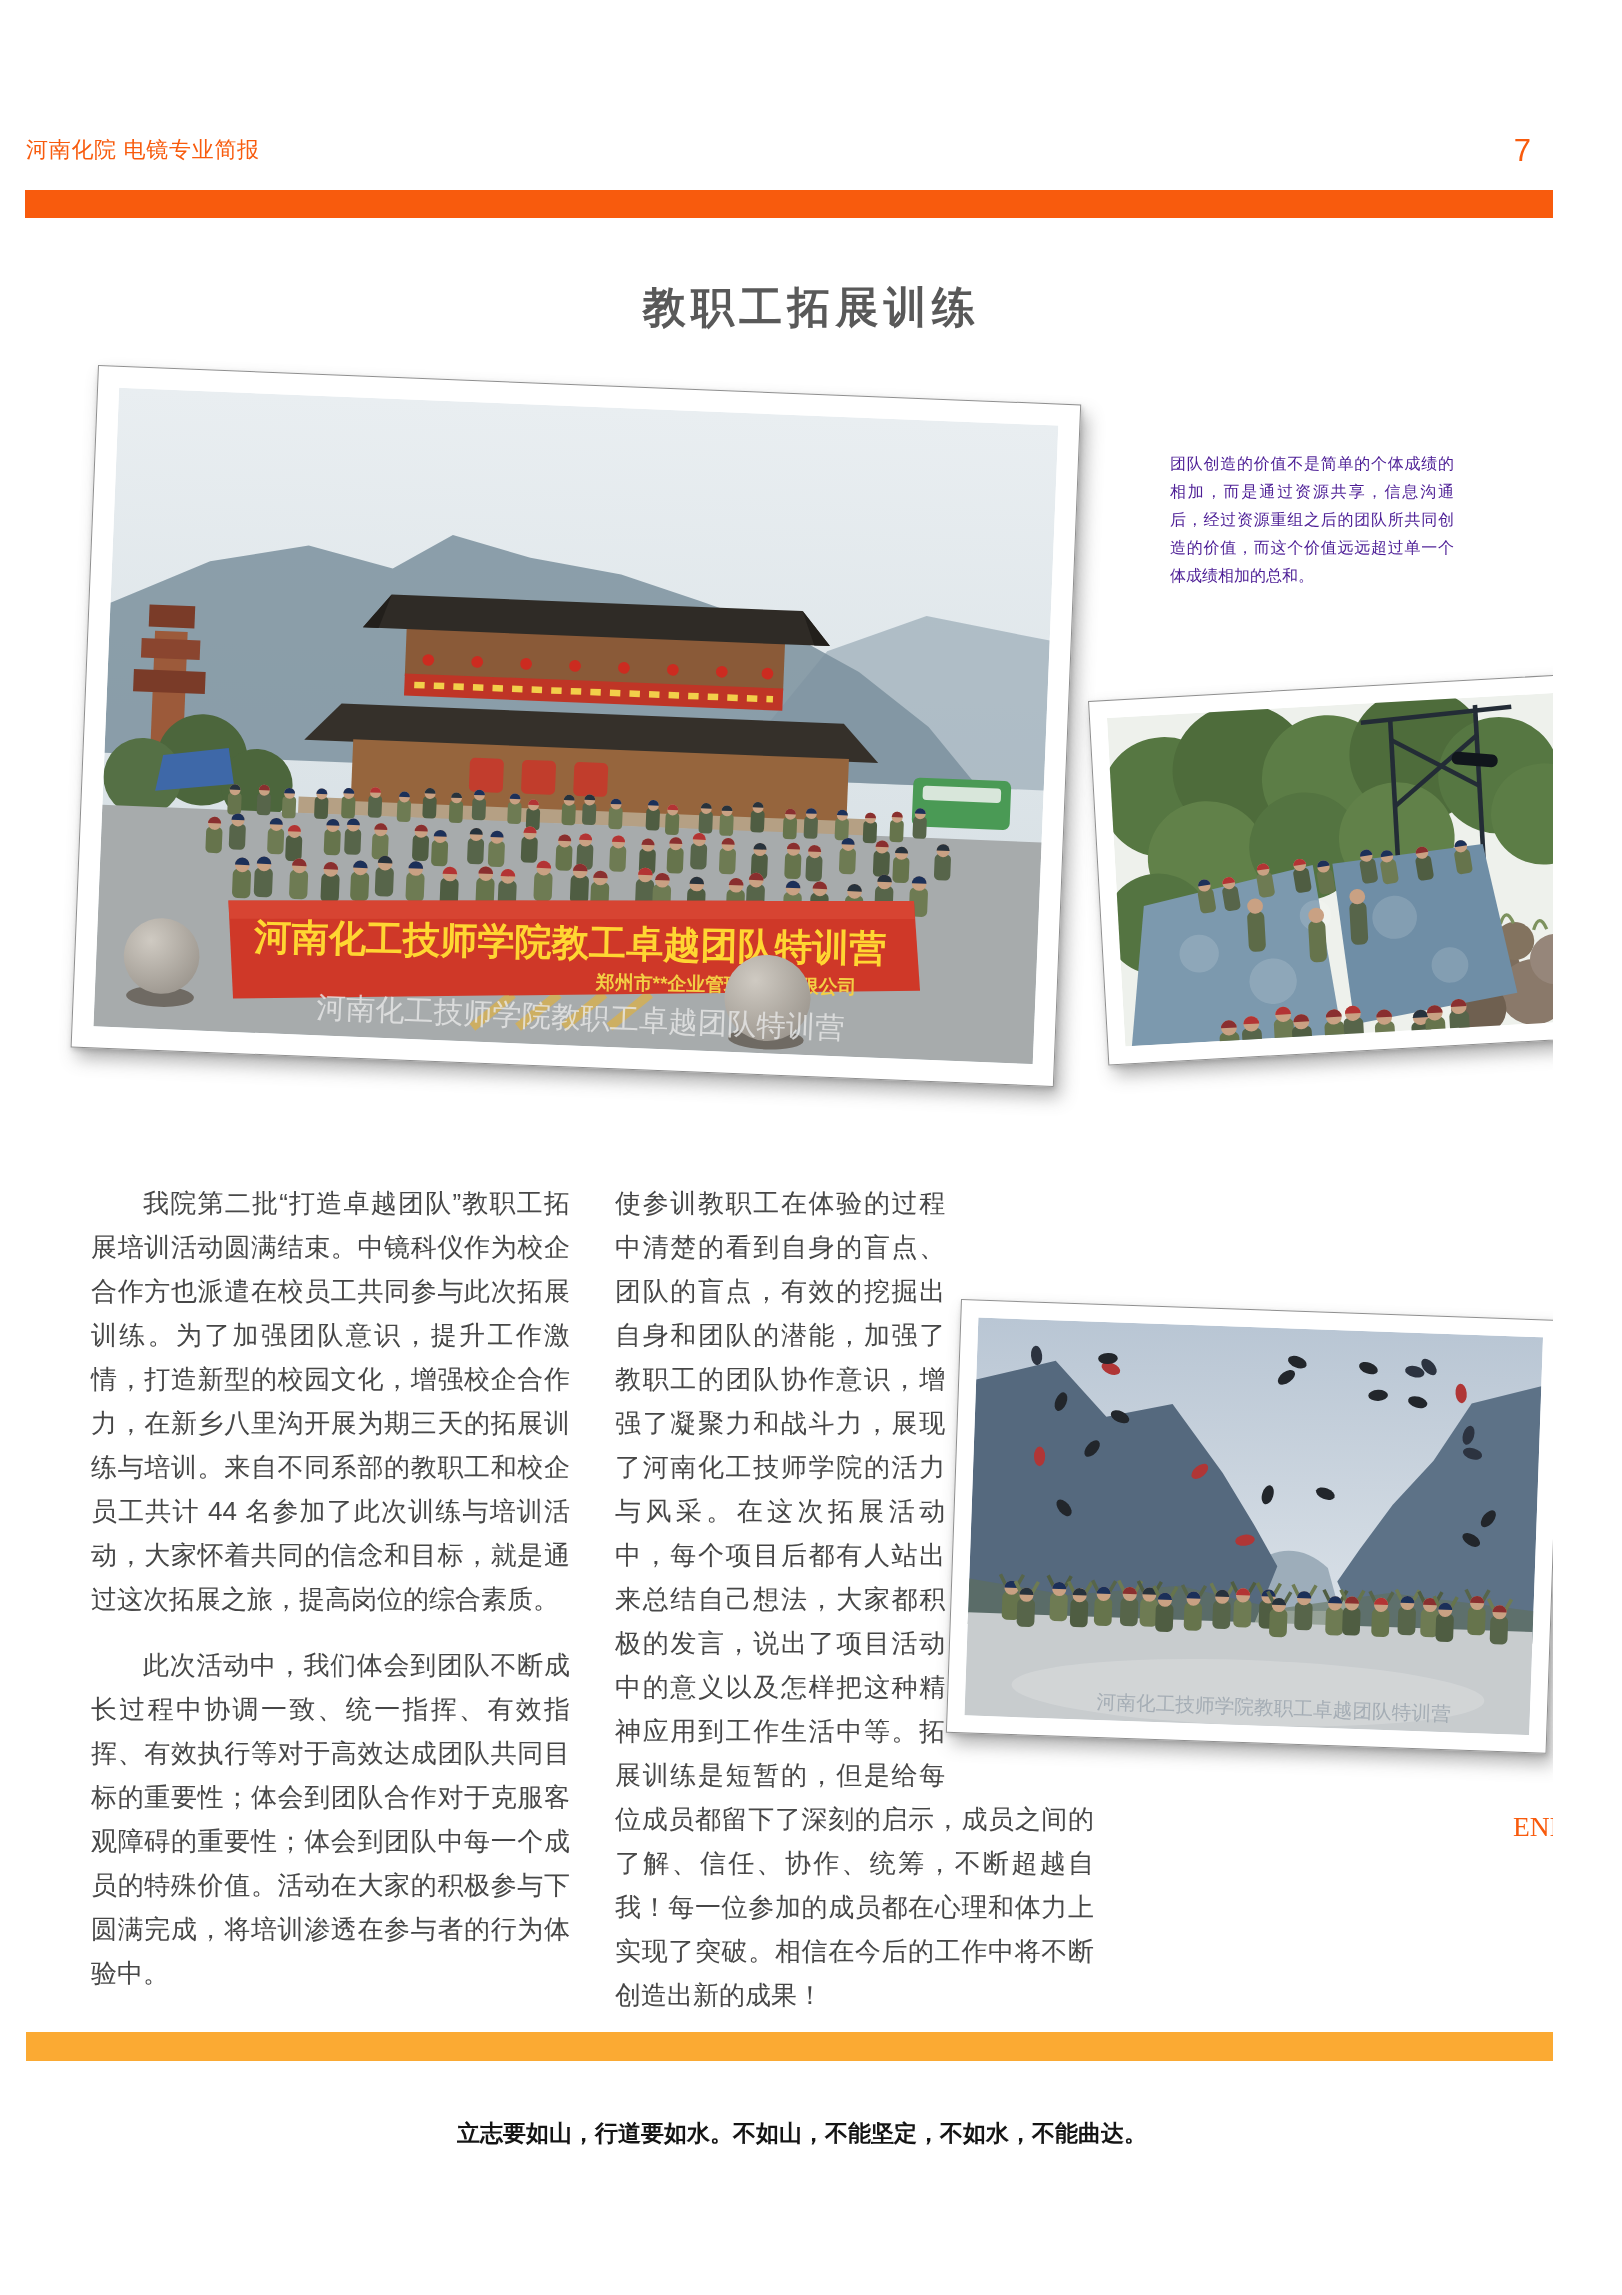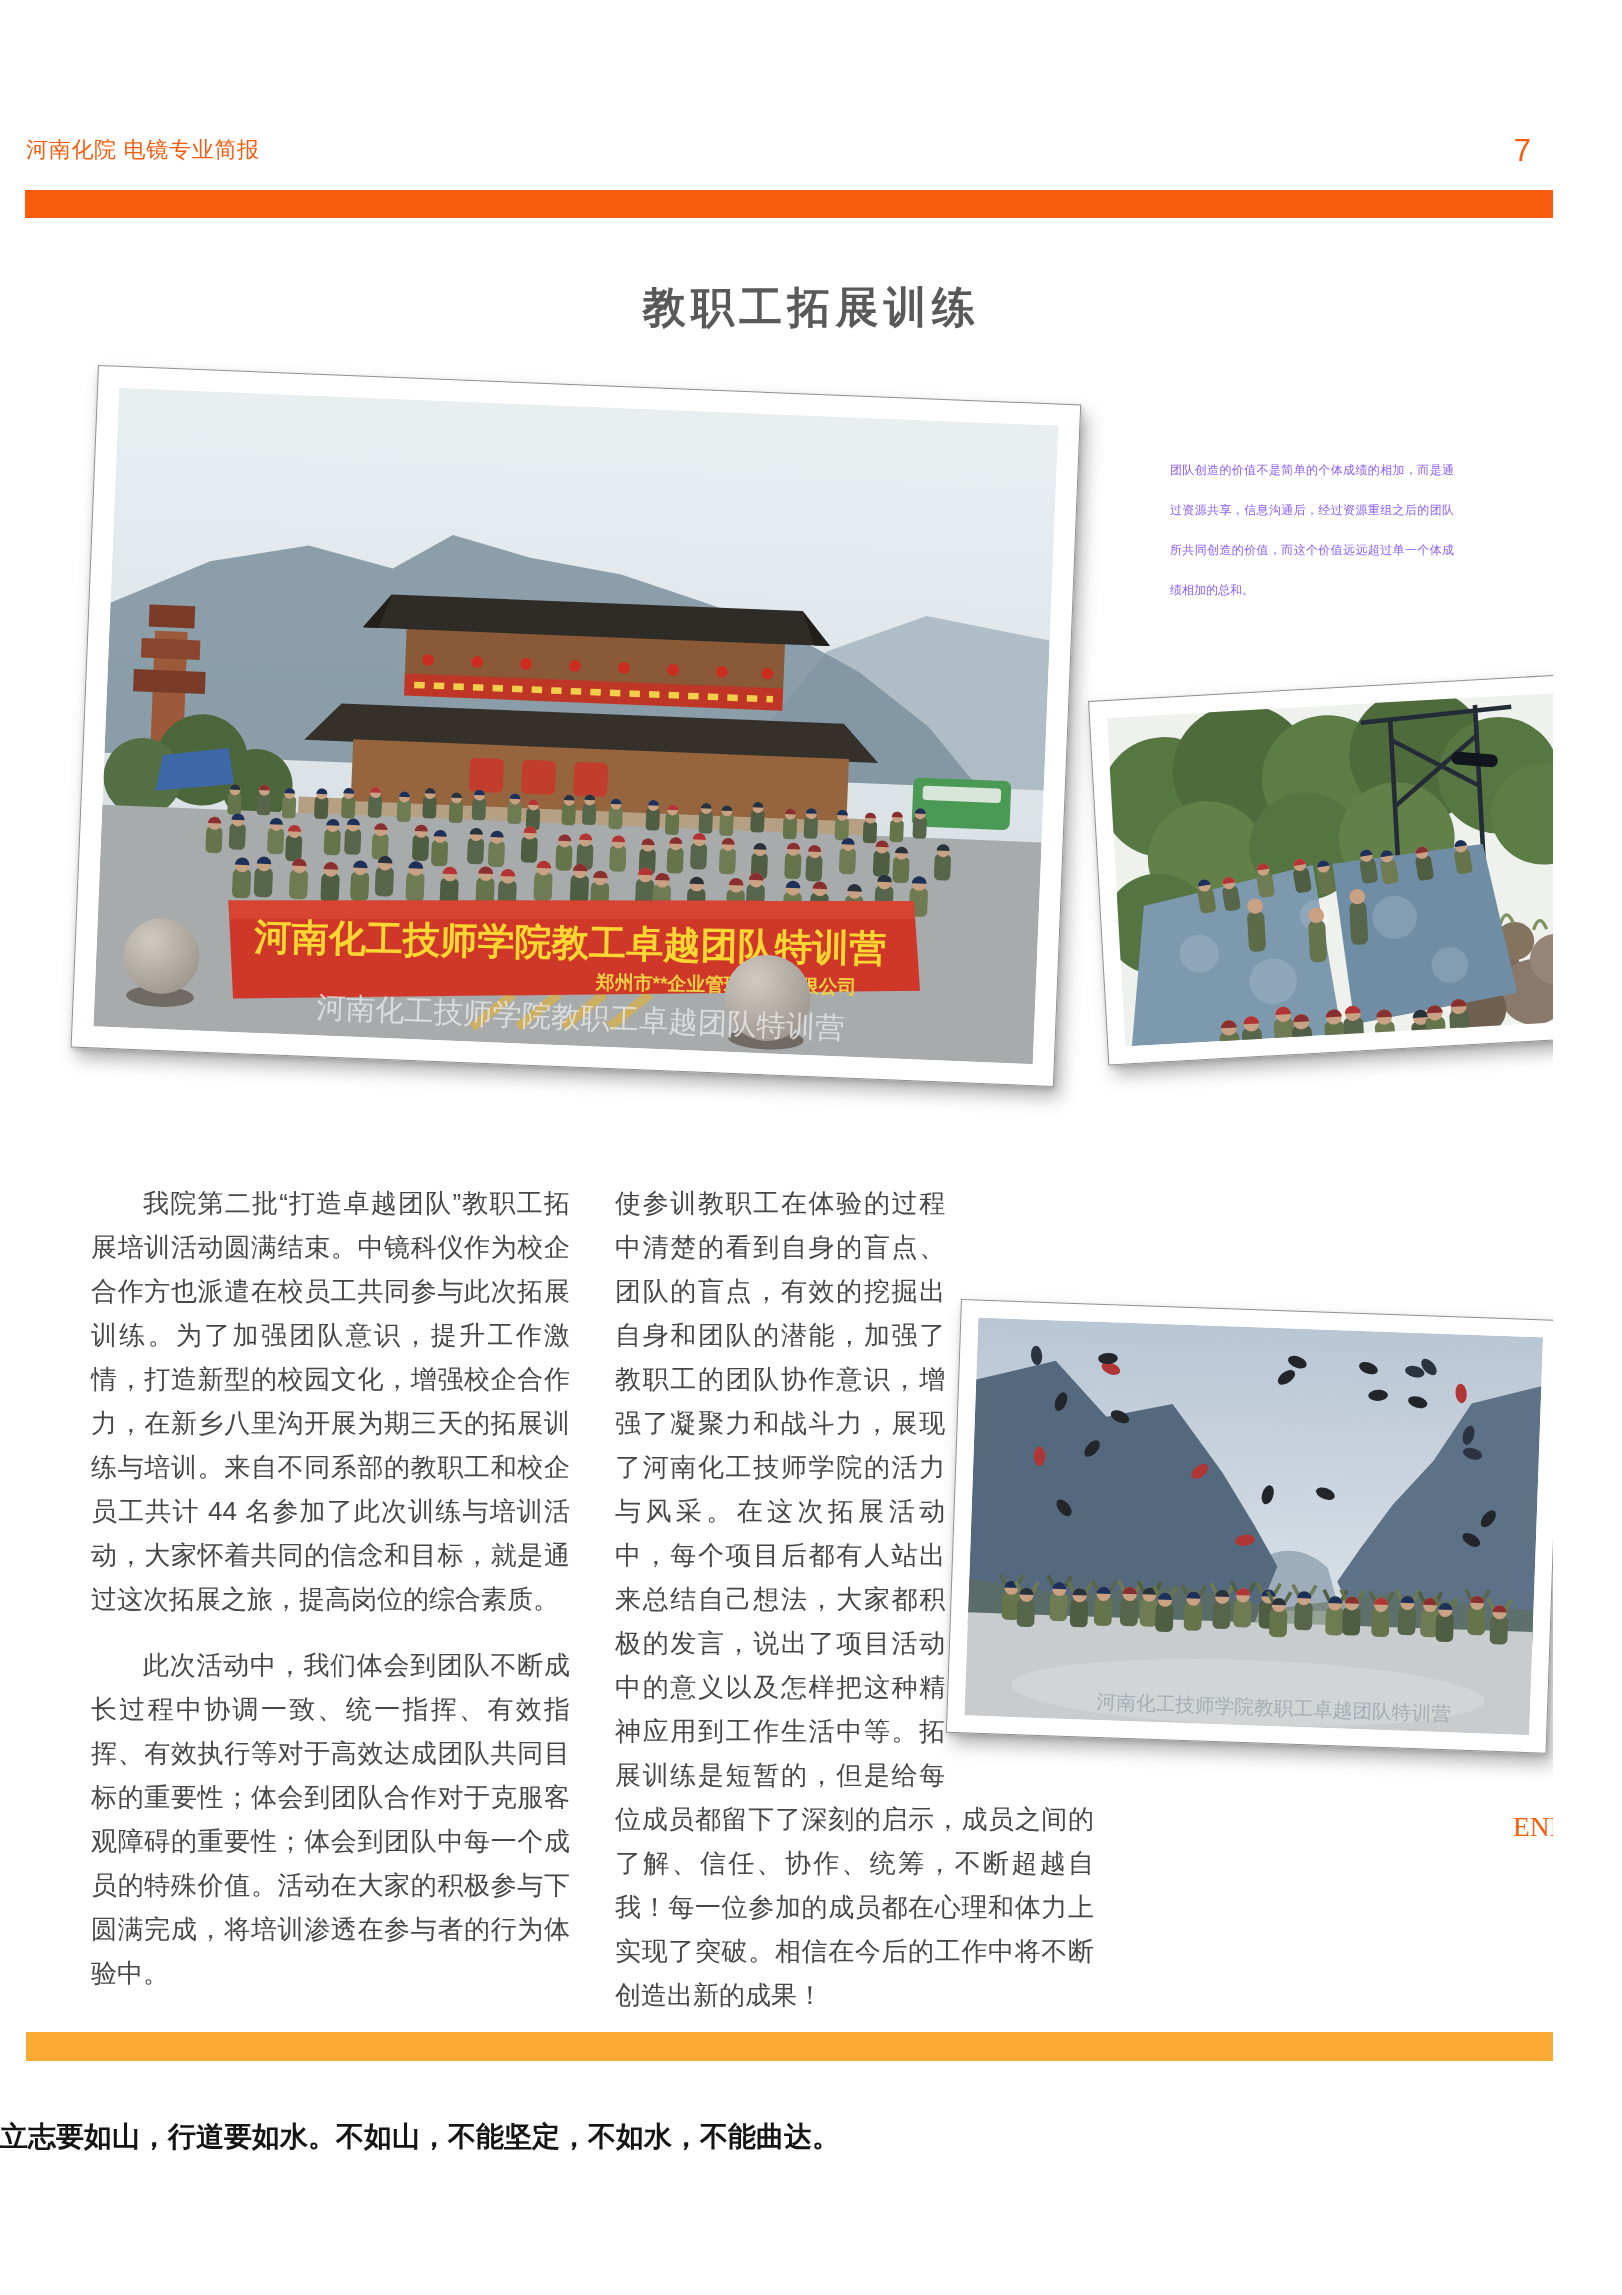--- a/index.html
+++ b/index.html
@@ -20,35 +20,35 @@
   .photo{position:absolute;background:#ffffff;border:0.7px solid #8f8f8f;
          box-shadow:6.5px 10.5px 17px rgba(90,90,90,.45), 1.3px 2.6px 5.2px rgba(120,120,120,.35);}
   .photo svg{display:block;}
   .photo-main{left:98px;top:365px;width:940px;height:639px;padding:21px;transform:rotate(2.3deg);transform-origin:top left;z-index:1;}
   .photo-wall{left:1088px;top:701px;width:447px;height:329px;padding:17px;transform:rotate(-3.2deg);transform-origin:top left;z-index:2;}
   .photo-hats{left:961px;top:1299px;width:565px;height:398px;padding:17px;transform:rotate(2deg);transform-origin:top left;z-index:1;}
 
   
   .quote{position:absolute;left:1170px;top:450px;width:284px;
          font-family:"DejaVu Serif","Liberation Serif",serif;
-         font-size:12px;line-height:40px;color:#8b5cf6;text-align:justify;z-index:3;}
+         font-size:16px;line-height:28px;color:#4c1d95;text-align:justify;z-index:3;}
 
   
   .col{position:absolute;font-size:26px;line-height:44px;color:#474747;text-align:justify;margin-left:44px;}
   .col p{margin:0;}
   .col .indent{text-indent:2em;}
   .col-left{left:47px;top:1181px;width:479px;}
   .col-left .para-2{margin-top:22px;}
   .col-mid{left:571px;top:1181px;width:479px;}
   .wrap-spacer{float:right;width:137px;height:523px;margin:88px 0 0 11.8px;}
 
   .end-label{position:absolute;left:1513px;top:1811px;font-size:27.5px;color:#F85B0D;z-index:4;font-family:Liberation Serif, serif;}
 
-  .footer-motto{position:absolute;left:0;top:2118px;width:1604px;text-align:left;
-        font-size:28px;font-weight:bold;color:#141414;}
+  .footer-motto{position:absolute;left:0;top:2118px;width:1604px;text-align:center;
+        font-size:23px;font-weight:bold;color:#141414;}
 </style>
 </head>
 <body>
 
 <div class="page">
 
   <div class="header-brand">河南化院 电镜专业简报</div>
   <div class="page-number">7</div>
   <div class="top-bar"></div>
 

